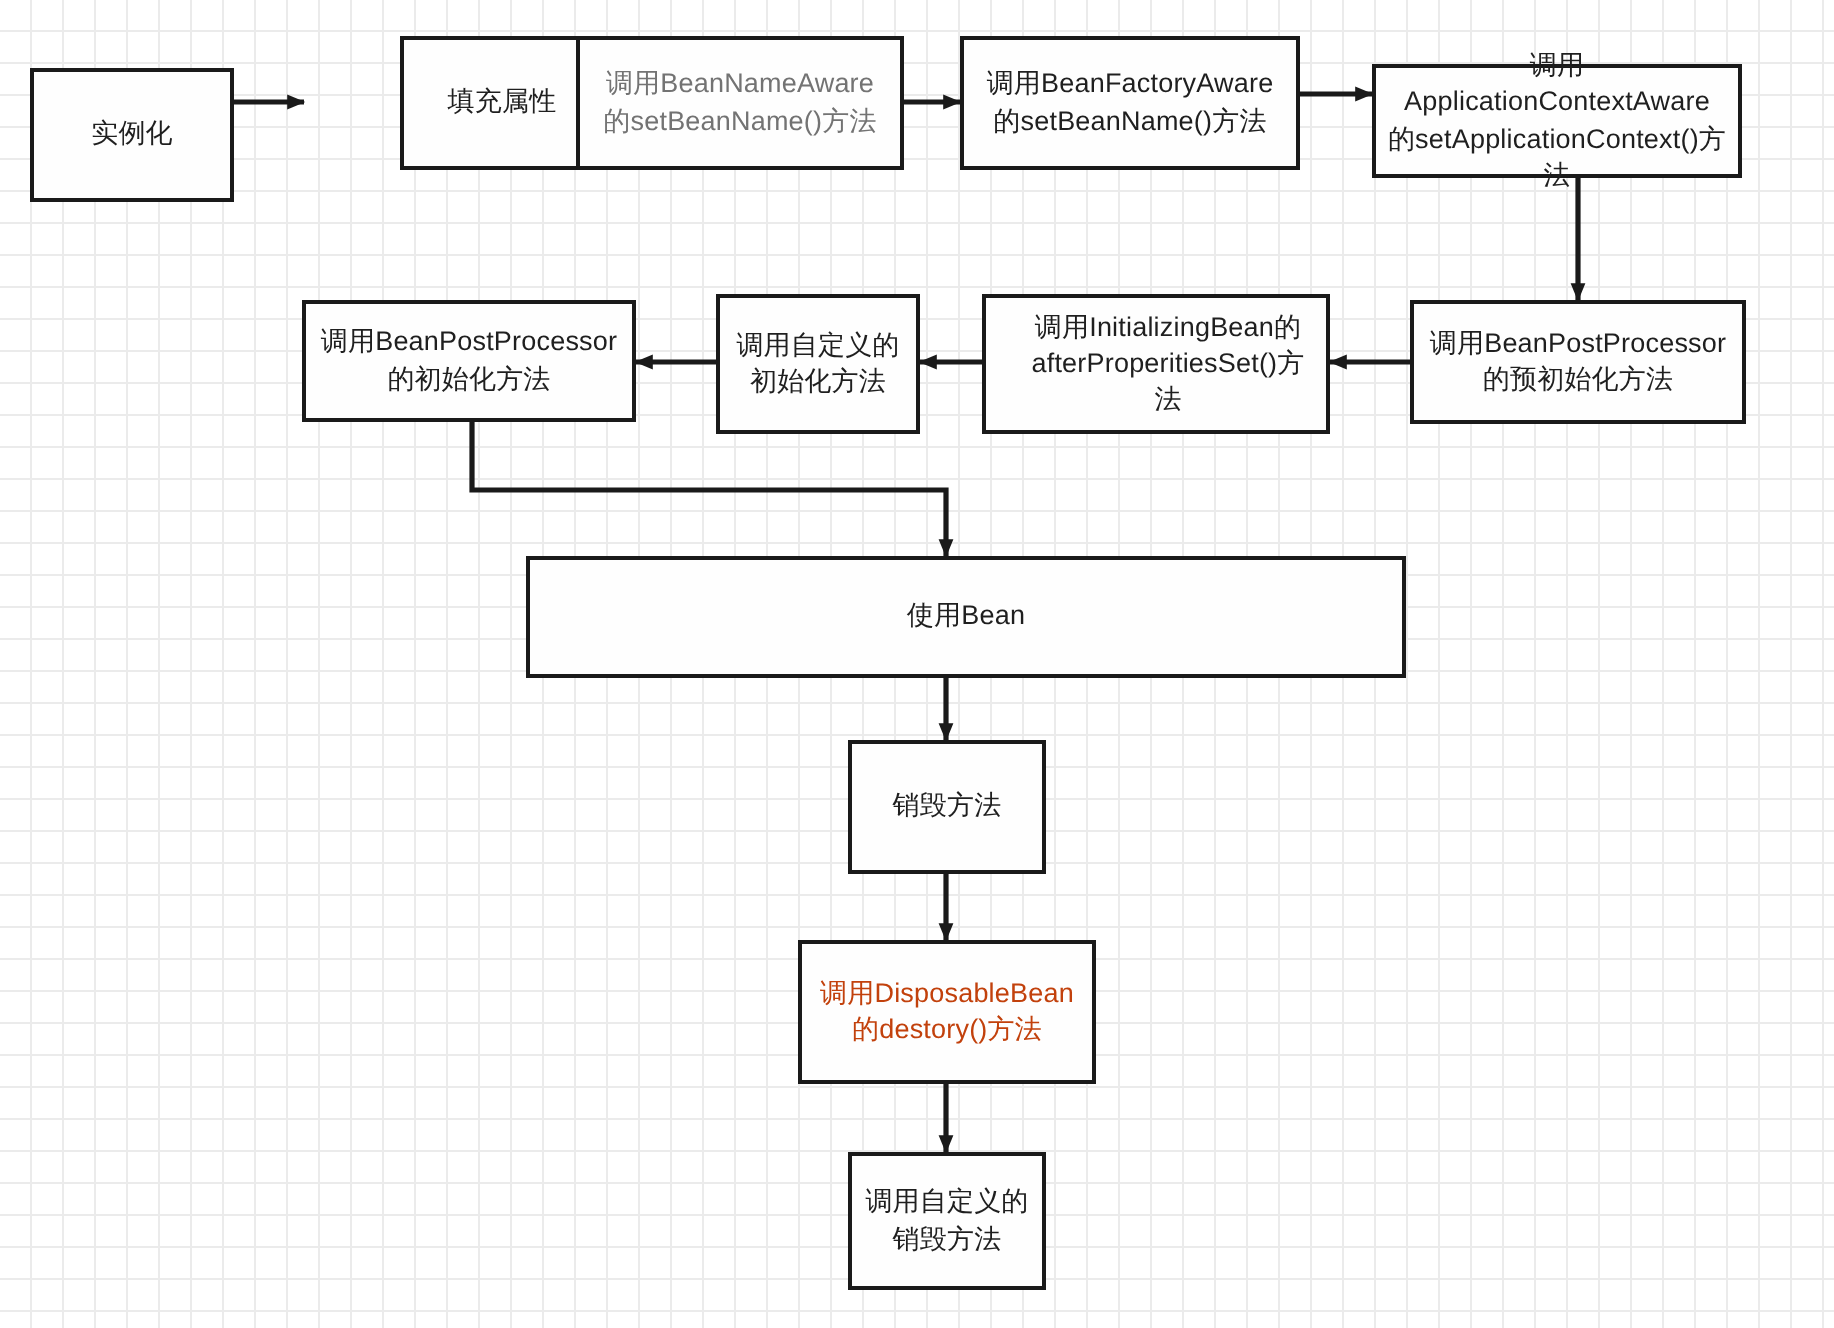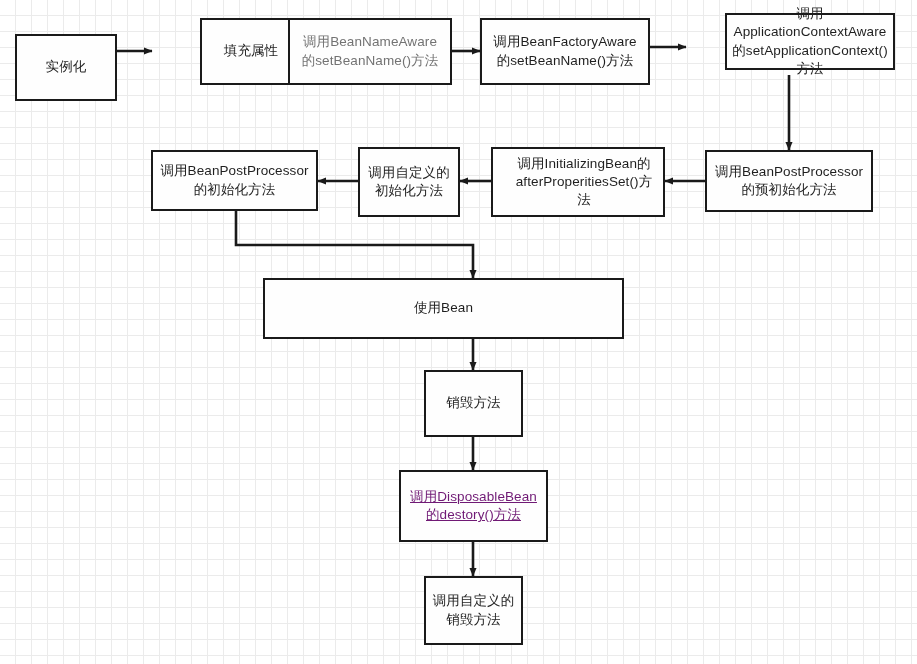--- a/index.html
+++ b/index.html
@@ -75,31 +75,31 @@
       </g>
   </svg>
 
   <div id="node-layer">
       <div class="node" style="left: 15px; top: 18px; width: 102px; height: 67px; border-color: rgb(26, 26, 26); background: rgb(254, 254, 254); color: rgb(31, 31, 31); margin-top: 16px;"><span class="lbl">实例化</span></div>
       <div class="node" style="left: 152px; top: 18px; width: 102px; height: 67px; border-color: rgb(26, 26, 26); background: rgb(254, 254, 254); color: rgb(31, 31, 31); margin-left: 48px;"><span class="lbl">填充属性</span></div>
       <div class="node" style="left: 288px; top: 18px; width: 164px; height: 67px; border-color: rgb(26, 26, 26); background: rgb(254, 254, 254); color: #737373;"><span class="lbl">调用BeanNameAware
 的setBeanName()方法</span></div>
       <div class="node" style="left: 480px; top: 18px; width: 170px; height: 67px; border-color: rgb(26, 26, 26); background: rgb(254, 254, 254); color: rgb(31, 31, 31);"><span class="lbl">调用BeanFactoryAware
 的setBeanName()方法</span></div>
-      <div class="node" style="left: 686px; top: 13px; width: 170px; height: 57px; border-color: rgb(26, 26, 26); background: rgb(254, 254, 254); color: rgb(31, 31, 31); margin-left: 39px;"><span class="lbl">调用ApplicationContextAware
+      <div class="node" style="left: 686px; top: 32px; width: 185px; height: 57px; border-color: rgb(26, 26, 26); background: rgb(254, 254, 254); color: rgb(31, 31, 31);"><span class="lbl">调用ApplicationContextAware
 的setApplicationContext()方法</span></div>
       <div class="node" style="left: 705px; top: 150px; width: 168px; height: 62px; border-color: rgb(26, 26, 26); background: rgb(254, 254, 254); color: rgb(31, 31, 31);"><span class="lbl">调用BeanPostProcessor
 的预初始化方法</span></div>
       <div class="node" style="left: 491px; top: 147px; width: 174px; height: 70px; border-color: rgb(26, 26, 26); background: rgb(254, 254, 254); color: rgb(31, 31, 31); padding-left: 16px;"><span class="lbl">调用InitializingBean的
 afterProperitiesSet()方法</span></div>
       <div class="node" style="left: 358px; top: 147px; width: 102px; height: 70px; border-color: rgb(26, 26, 26); background: rgb(254, 254, 254); color: rgb(31, 31, 31);"><span class="lbl">调用自定义的
 初始化方法</span></div>
       <div class="node" style="left: 151px; top: 150px; width: 167px; height: 61px; border-color: rgb(26, 26, 26); background: rgb(254, 254, 254); color: rgb(31, 31, 31);"><span class="lbl">调用BeanPostProcessor
 的初始化方法</span></div>
-      <div class="node" style="left: 263px; top: 278px; width: 361px; height: 61px; border-color: rgb(26, 26, 26); background: rgb(254, 254, 254); color: rgb(31, 31, 31);"><span class="lbl">使用Bean</span></div>
+      <div class="node" style="left: 263px; top: 278px; width: 440px; height: 61px; border-color: rgb(26, 26, 26); background: rgb(254, 254, 254); color: rgb(31, 31, 31);"><span class="lbl">使用Bean</span></div>
       <div class="node" style="left: 424px; top: 370px; width: 99px; height: 67px; border-color: rgb(26, 26, 26); background: rgb(254, 254, 254); color: rgb(31, 31, 31);"><span class="lbl">销毁方法</span></div>
-      <div class="node" style="left: 399px; top: 470px; width: 149px; height: 72px; border-color: rgb(26, 26, 26); background: rgb(254, 254, 254); color: #701a75; text-decoration: underline;"><span class="lbl">调用DisposableBean
+      <div class="node" style="left: 399px; top: 470px; width: 149px; height: 72px; border-color: rgb(26, 26, 26); background: rgb(254, 254, 254); color: #c2410c;"><span class="lbl">调用DisposableBean
 的destory()方法</span></div>
       <div class="node" style="left: 424px; top: 576px; width: 99px; height: 69px; border-color: rgb(26, 26, 26); background: rgb(254, 254, 254); color: rgb(31, 31, 31);"><span class="lbl">调用自定义的
 销毁方法</span></div>
     </div>
 
 </div>
 
 </body></html>

